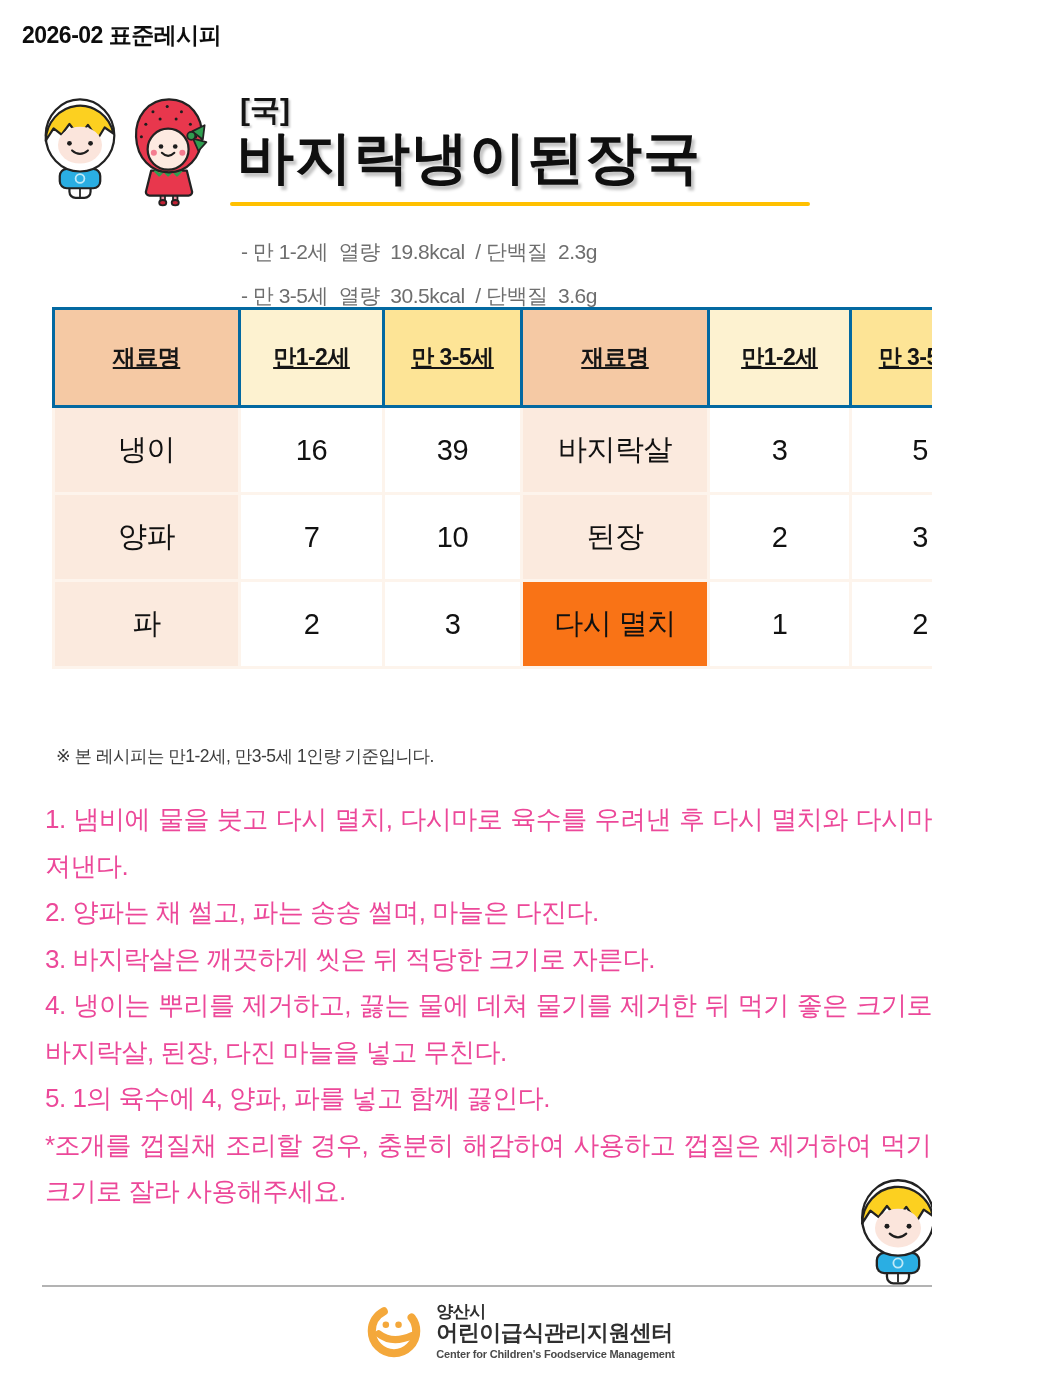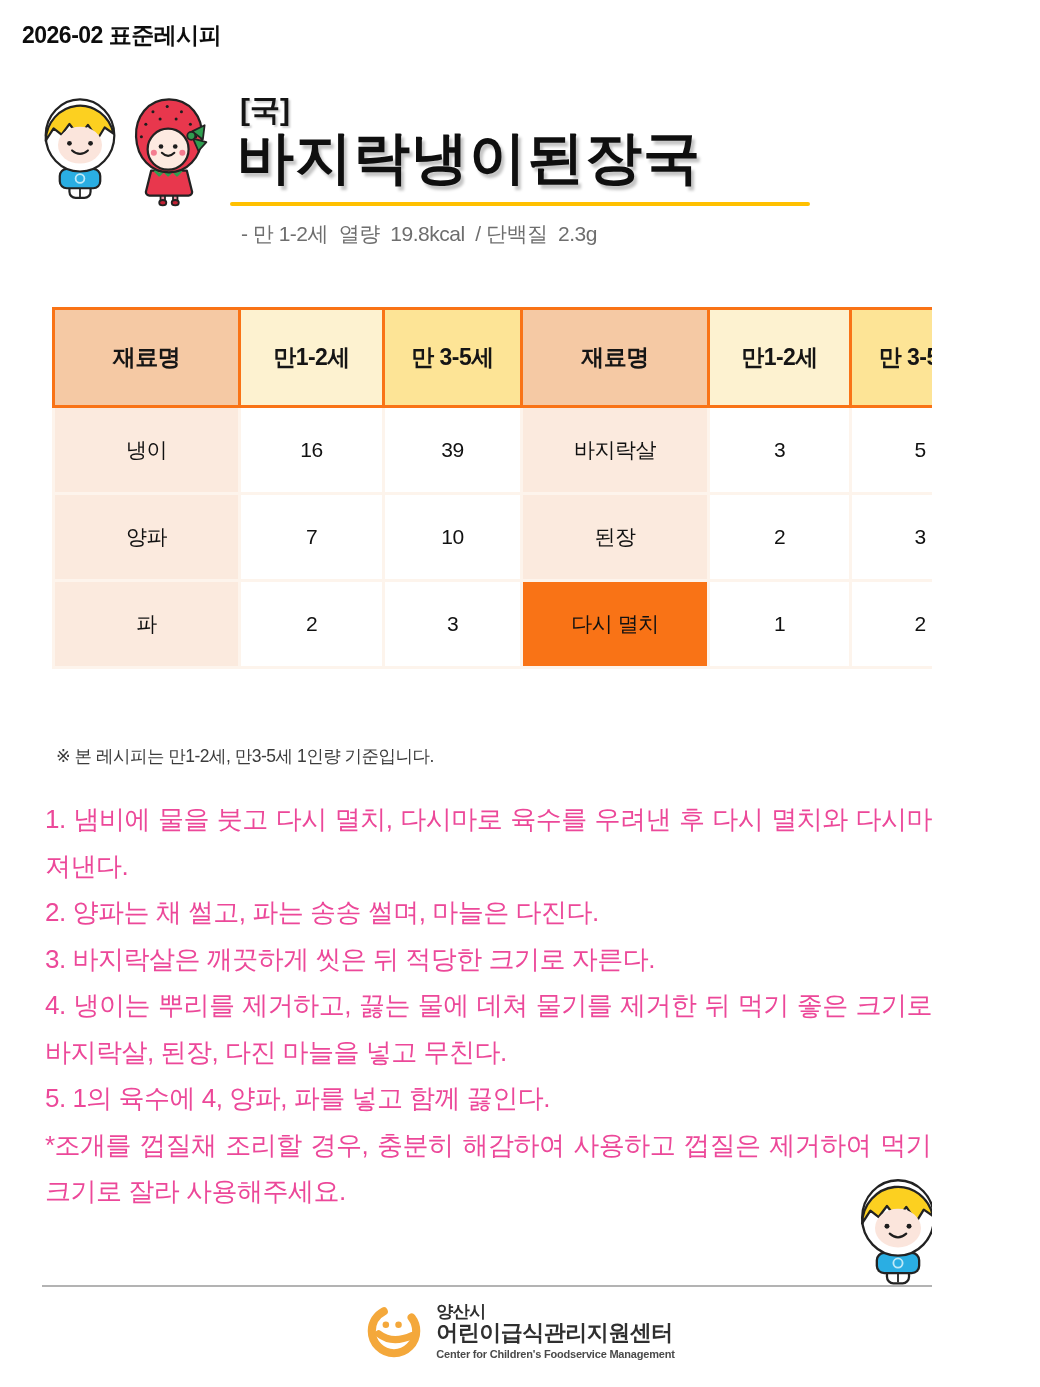--- a/index.html
+++ b/index.html
@@ -8,25 +8,25 @@
     font-family:"Liberation Sans","DejaVu Sans",sans-serif;color:#1b1b1b;
   }
   .doc-label{position:absolute;left:22px;top:20px;font-size:23px;font-weight:800;letter-spacing:-0.5px;color:#0d0d0d;}
   .char{position:absolute;}
   .char-egg-top{left:36px;top:84px;width:88px;height:124px;}
   .char-berry-top{left:128px;top:94px;width:82px;height:114px;}
   .recipe-cat{position:absolute;left:240px;top:90px;font-size:30px;font-weight:800;color:#141414;text-shadow:2px 2px 2px #cfcfcf;}
   .recipe-title{position:absolute;left:237px;top:120px;font-size:57px;font-weight:800;letter-spacing:1px;color:#0f0f0f;text-shadow:3px 4px 3px #c4c4c4;white-space:nowrap;}
   .title-underline{position:absolute;left:230px;top:202px;width:580px;height:4px;border-radius:2px;}
   .nutrition{position:absolute;left:241px;top:221px;font-size:21px;line-height:26px;color:#6e6e6e;letter-spacing:-0.5px;}
-  .nutrition div{white-space:pre;}
+  .nutrition div{white-space:pre;margin-top:18px;}
 
   table.ing{position:absolute;left:52px;top:307px;width:936px;border-collapse:collapse;table-layout:fixed;}
-  table.ing th{height:93px;font-size:23px;font-weight:700;color:#151515;border:3px solid #f97316;text-align:center;vertical-align:middle;letter-spacing:-0.5px;}
-  table.ing td{height:82px;font-size:21px;font-weight:400;color:#111111;border:3px solid #fdf4ec;text-align:center;vertical-align:middle;background:#ffffff;letter-spacing:-0.5px;}
+  table.ing th{height:93px;font-size:23px;font-weight:700;color:#151515;border:3px solid #0369a1;text-align:center;vertical-align:middle;letter-spacing:-0.5px;text-decoration:underline;}
+  table.ing td{height:82px;font-size:29px;font-weight:400;color:#111111;border:3px solid #fdf4ec;text-align:center;vertical-align:middle;background:#ffffff;letter-spacing:-0.5px;}
   th.c-name{background:#f5c9a4;}
   th.c-age1{background:#fdf2d0;}
   th.c-age2{background:#fde496;}
   td.c-name{background:#fbeade;}
 
   .serving-note{position:absolute;left:56px;top:744px;font-size:17.5px;color:#3c3c3c;letter-spacing:-0.5px;}
   .steps{position:absolute;left:45px;top:796px;width:946px;font-size:26px;line-height:46.5px;color:#ec4899;letter-spacing:-0.5px;text-align:justify;}
   .steps p{margin:0;}
 
   .char-egg-bot{left:852px;top:1166px;width:92px;height:126px;}
@@ -99,20 +99,21 @@
   <svg class="char char-berry-top">
       <use href="#berry-kid"></use>
     </svg>
 
   <div class="recipe-cat">[국]</div>
   <div class="recipe-title">바지락냉이된장국</div>
   <div class="title-underline" style="background: rgb(255, 192, 0);"></div>
 
   <div class="nutrition">
     <div>- 만 1-2세  열량  19.8kcal  / 단백질  2.3g</div>
+    <div>- 만 3-5세  열량  30.5kcal  / 단백질  3.6g</div>
   </div>
 
   <table class="ing">
     <colgroup>
       <col style="width:186px">
         <col style="width:144px">
         <col style="width:138px">
       <col style="width:187px">
         <col style="width:142px">
         <col style="width:139px">

